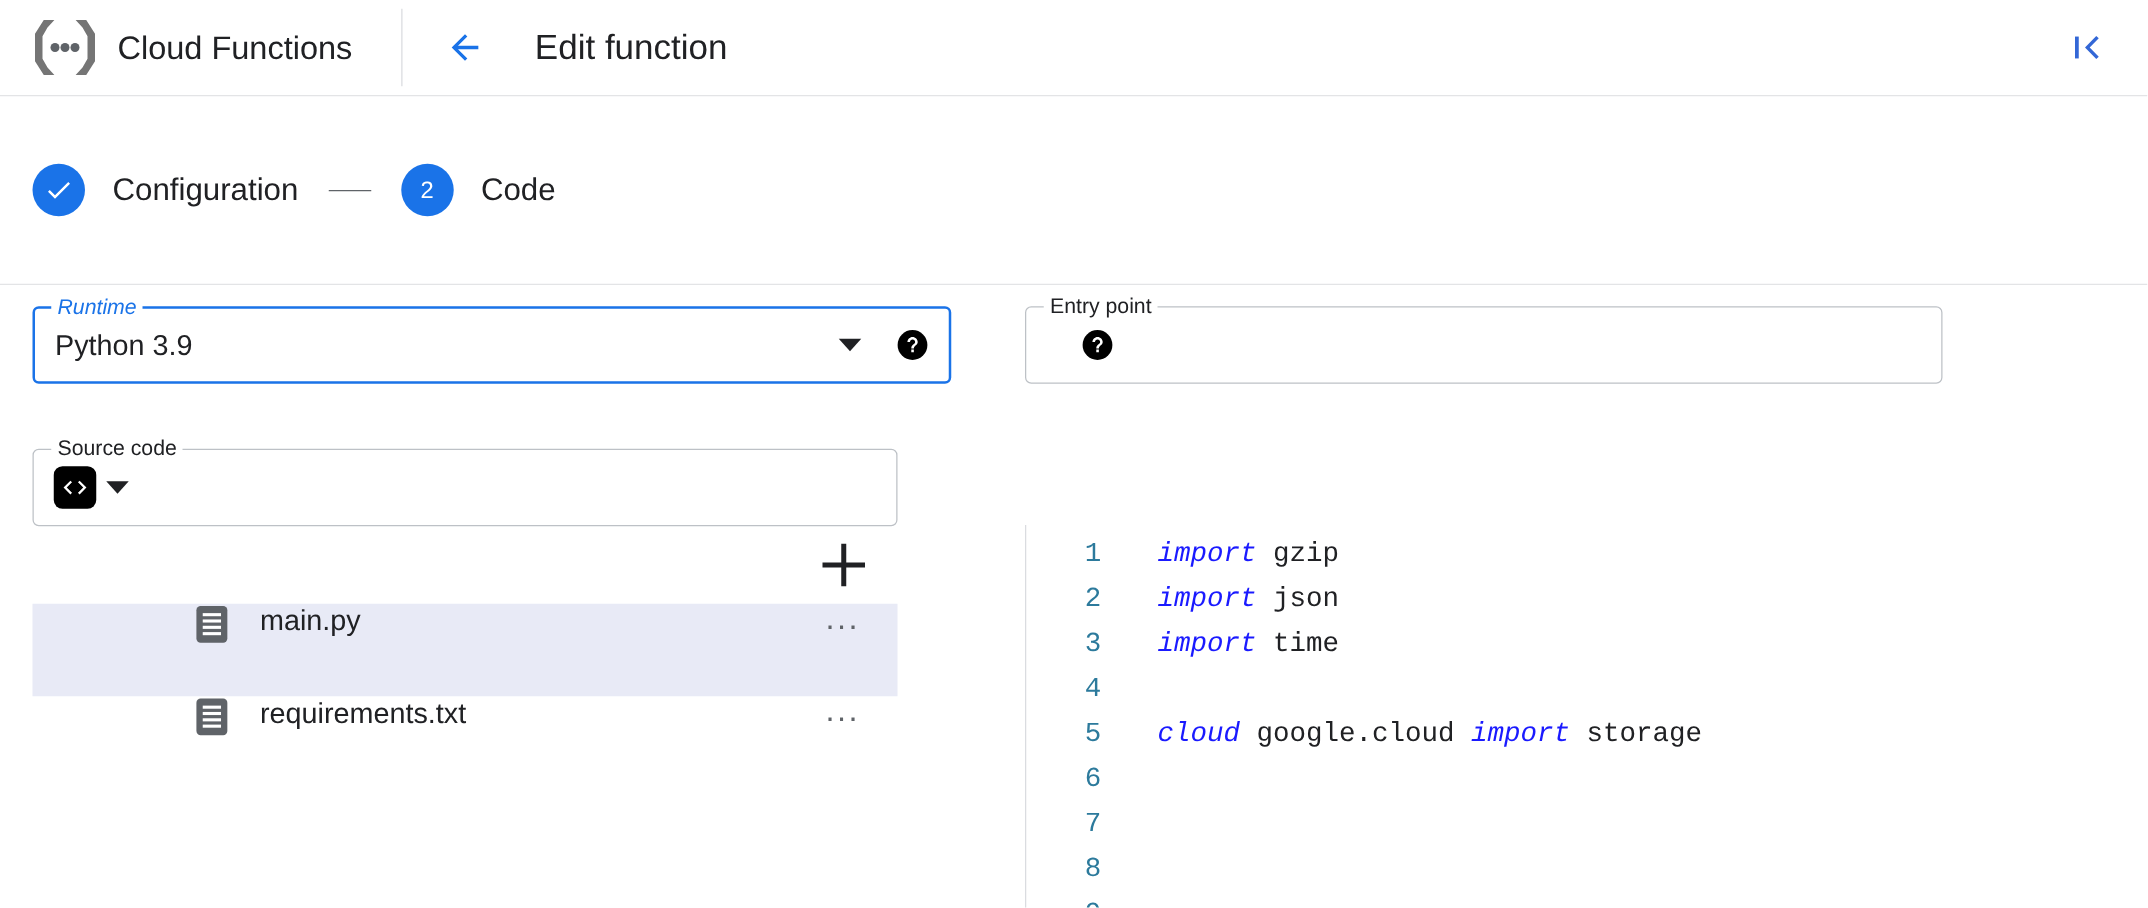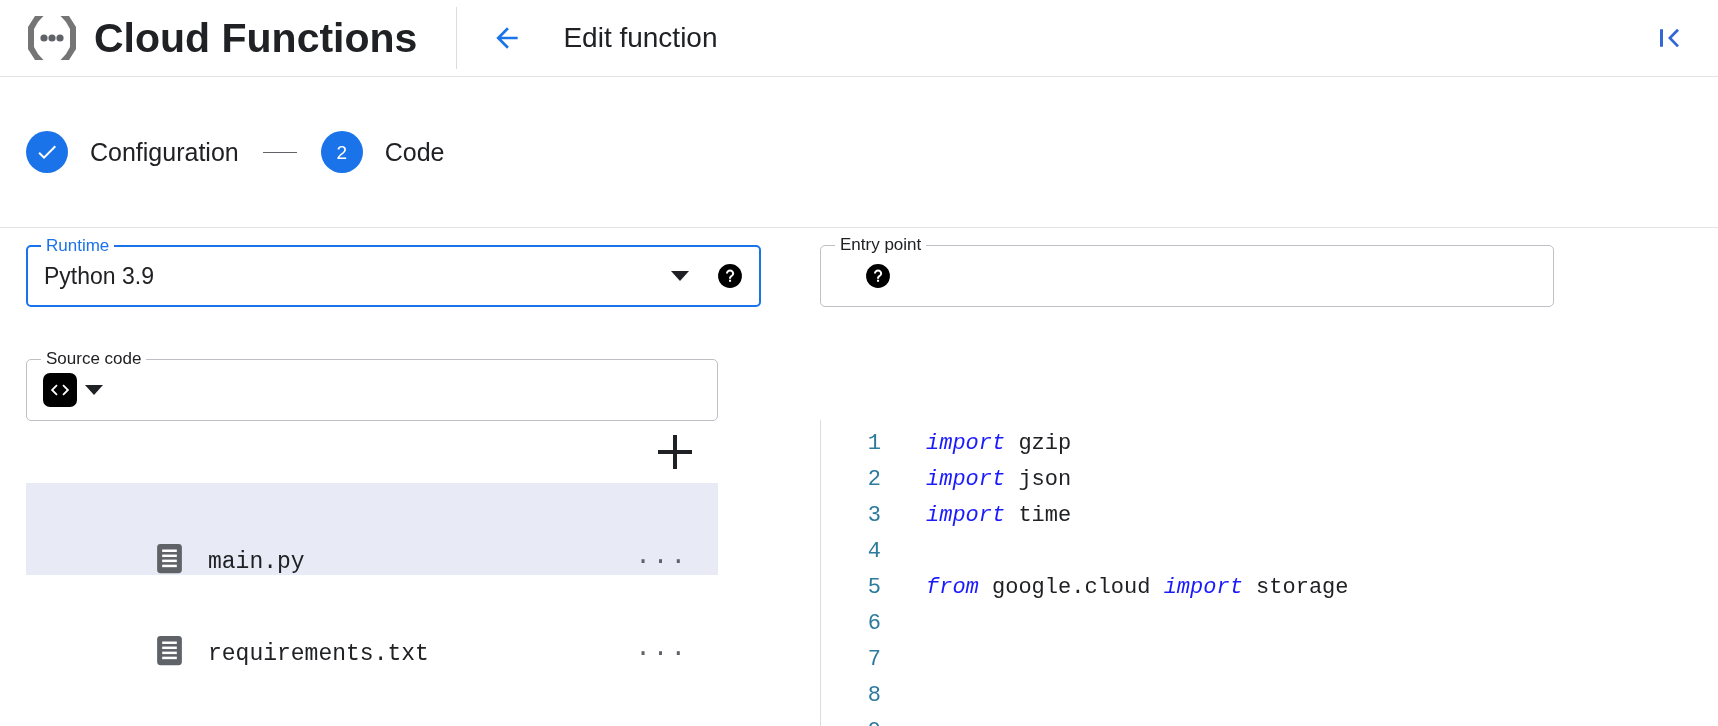--- a/index.html
+++ b/index.html
@@ -33,22 +33,22 @@
     padding-left: 24px;
     padding-right: 0;
   }
   .brand-logo {
     width: 56px;
     height: 56px;
     flex: 0 0 56px;
     display: block;
   }
   .brand-title {
-    font-size: 41px;
-    font-weight: 700;
+    font-size: 26px;
+    font-weight: 400;
     color: #202124;
     letter-spacing: 0px;
     margin-left: 14px;
     white-space: nowrap;
   }
   .header-divider {
     width: 1px;
     height: 62px;
     background: #dadce0;
     margin-left: 39px;
@@ -172,20 +172,21 @@
     padding: 0 5px;
     font-size: 17px;
     line-height: 20px;
     color: #202124;
     white-space: nowrap;
   }
   .field.focused .field-label {
     color: #1a73e8;
     left: 13px;
     font-weight: 500;
+    font-style: italic;
   }
   .field-value {
     font-size: 23px;
     color: #202124;
     flex: 1 1 auto;
     white-space: nowrap;
     overflow: hidden;
   }
   .field-value.with-icon { margin-left: 26px; }
   .caret {
@@ -239,28 +240,27 @@
   .add-btn::before, .add-btn::after {
     content: "";
     position: absolute;
     background: #202124;
   }
   .add-btn::before { left: 0; top: 15px; width: 34px; height: 4px; }
   .add-btn::after { top: 0; left: 15px; height: 34px; width: 4px; }
 
   .file-list { width: 692px; }
   .file-row {
-    height: 92px;
-    display: flex;
-    align-items: flex-end;
+    height: 74px;
+    display: flex;
+    align-items: flex-start;
     padding-left: 130px;
     padding-right: 26px;
     box-sizing: border-box;
     cursor: pointer;
-    font-family: Liberation Mono, monospace;
   }
   .file-row.selected { background: #e8eaf6; }
   .file-icon {
     width: 27px;
     height: 33px;
     flex: 0 0 27px;
   }
   .file-name {
     font-size: 23px;
     color: #202124;
@@ -457,20 +457,20 @@
         <div class="gutter-line">6</div>
         <div class="gutter-line">7</div>
         <div class="gutter-line">8</div>
         <div class="gutter-line">9</div>
       </div>
       <div class="code-area" id="code-area">
           <div class="code-line"><span class="kw">import</span><span class="ident"> gzip</span></div>
           <div class="code-line"><span class="kw">import</span><span class="ident"> json</span></div>
           <div class="code-line"><span class="kw">import</span><span class="ident"> time</span></div>
           <div class="code-line">&nbsp;</div>
-          <div class="code-line"><span class="kw">from</span><span class="ident"> google.cloud </span><span class="kw">import</span><span class="ident"> storage</span></div>
+          <div class="code-line"><span class="kw">cloud</span><span class="ident"> google.cloud </span><span class="kw">import</span><span class="ident"> storage</span></div>
           <div class="code-line">&nbsp;</div>
           <div class="code-line">&nbsp;</div>
         </div>
     </div>
 
   </div>
 </div>
 
 </body></html>

